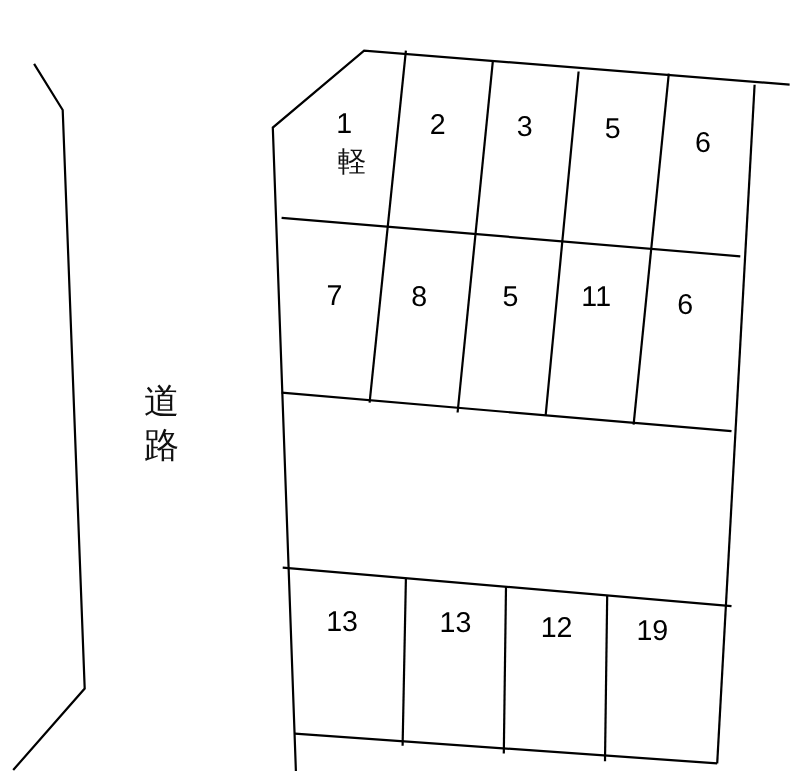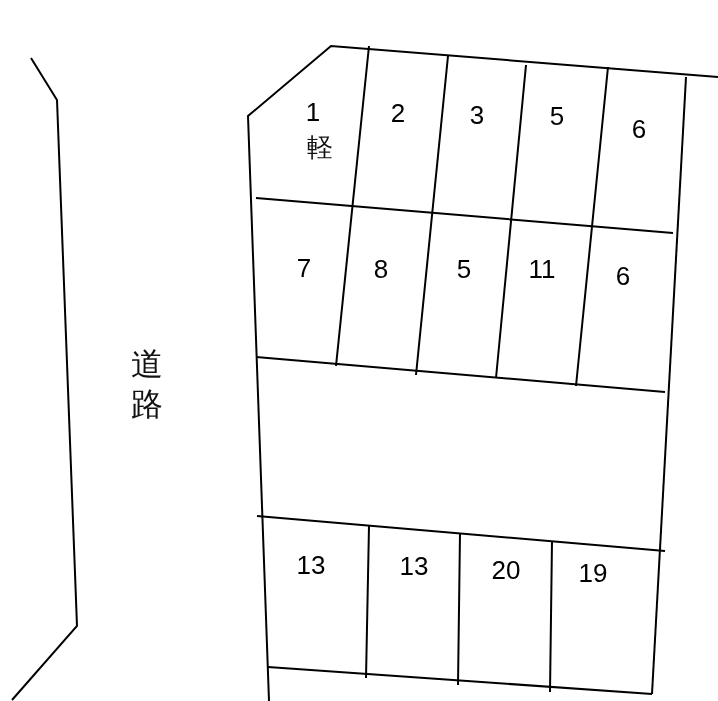--- a/index.html
+++ b/index.html
@@ -69,15 +69,15 @@
     <div class="lot-label" style="left: 477px; top: 115px;">3</div>
     <div class="lot-label" style="left: 557px; top: 116px;">5</div>
     <div class="lot-label" style="left: 639px; top: 129px;">6</div>
     <div class="lot-label" style="left: 304px; top: 268px;">7</div>
     <div class="lot-label" style="left: 381px; top: 269px;">8</div>
     <div class="lot-label" style="left: 464px; top: 269px;">5</div>
     <div class="lot-label" style="left: 542px; top: 269px;">11</div>
     <div class="lot-label" style="left: 623px; top: 276px;">6</div>
     <div class="lot-label" style="left: 311px; top: 565px;">13</div>
     <div class="lot-label" style="left: 414px; top: 566px;">13</div>
-    <div class="lot-label" style="left: 506px; top: 570px;">20</div>
+    <div class="lot-label" style="left: 506px; top: 570px;">12</div>
     <div class="lot-label" style="left: 593px; top: 573px;">19</div>
   </div>
 
 </body></html>

